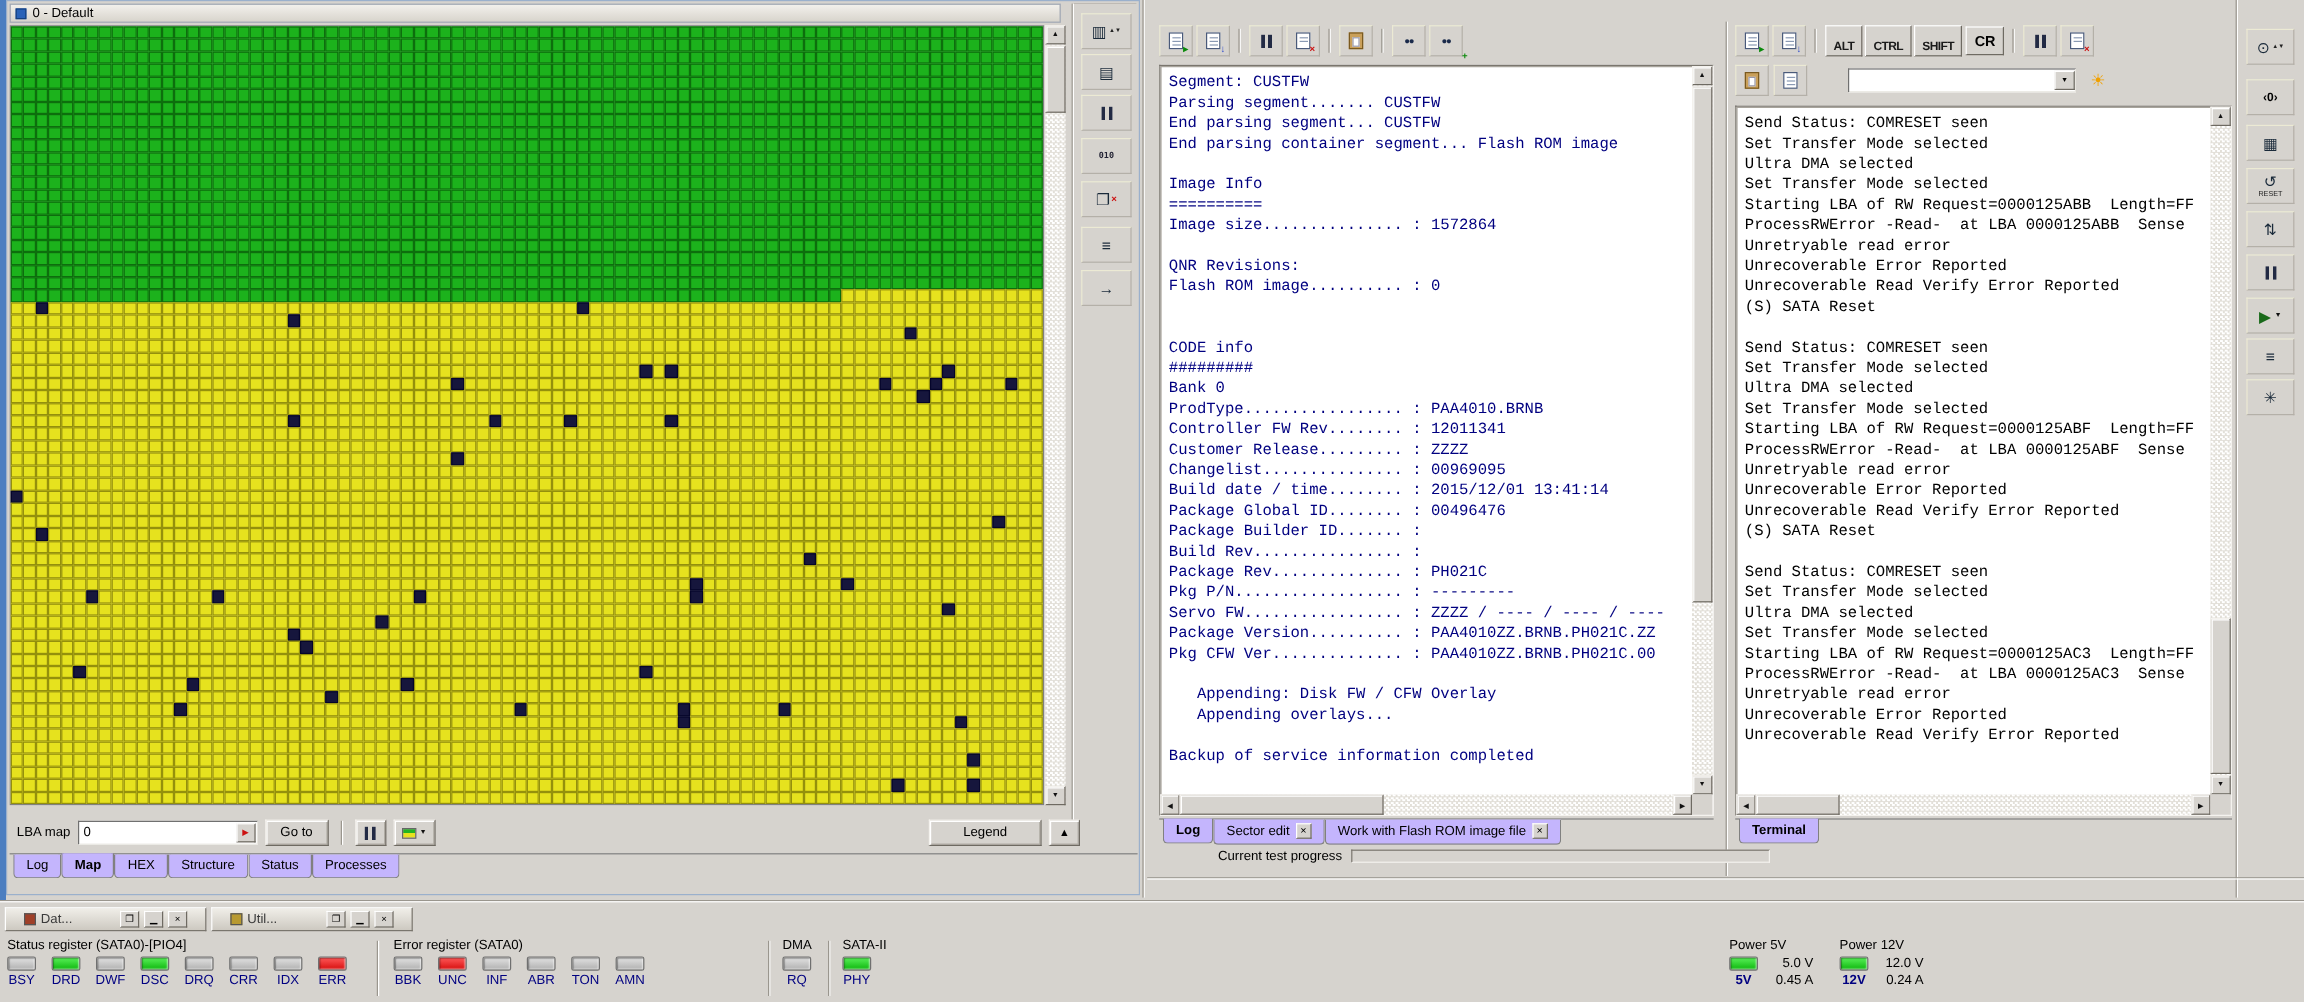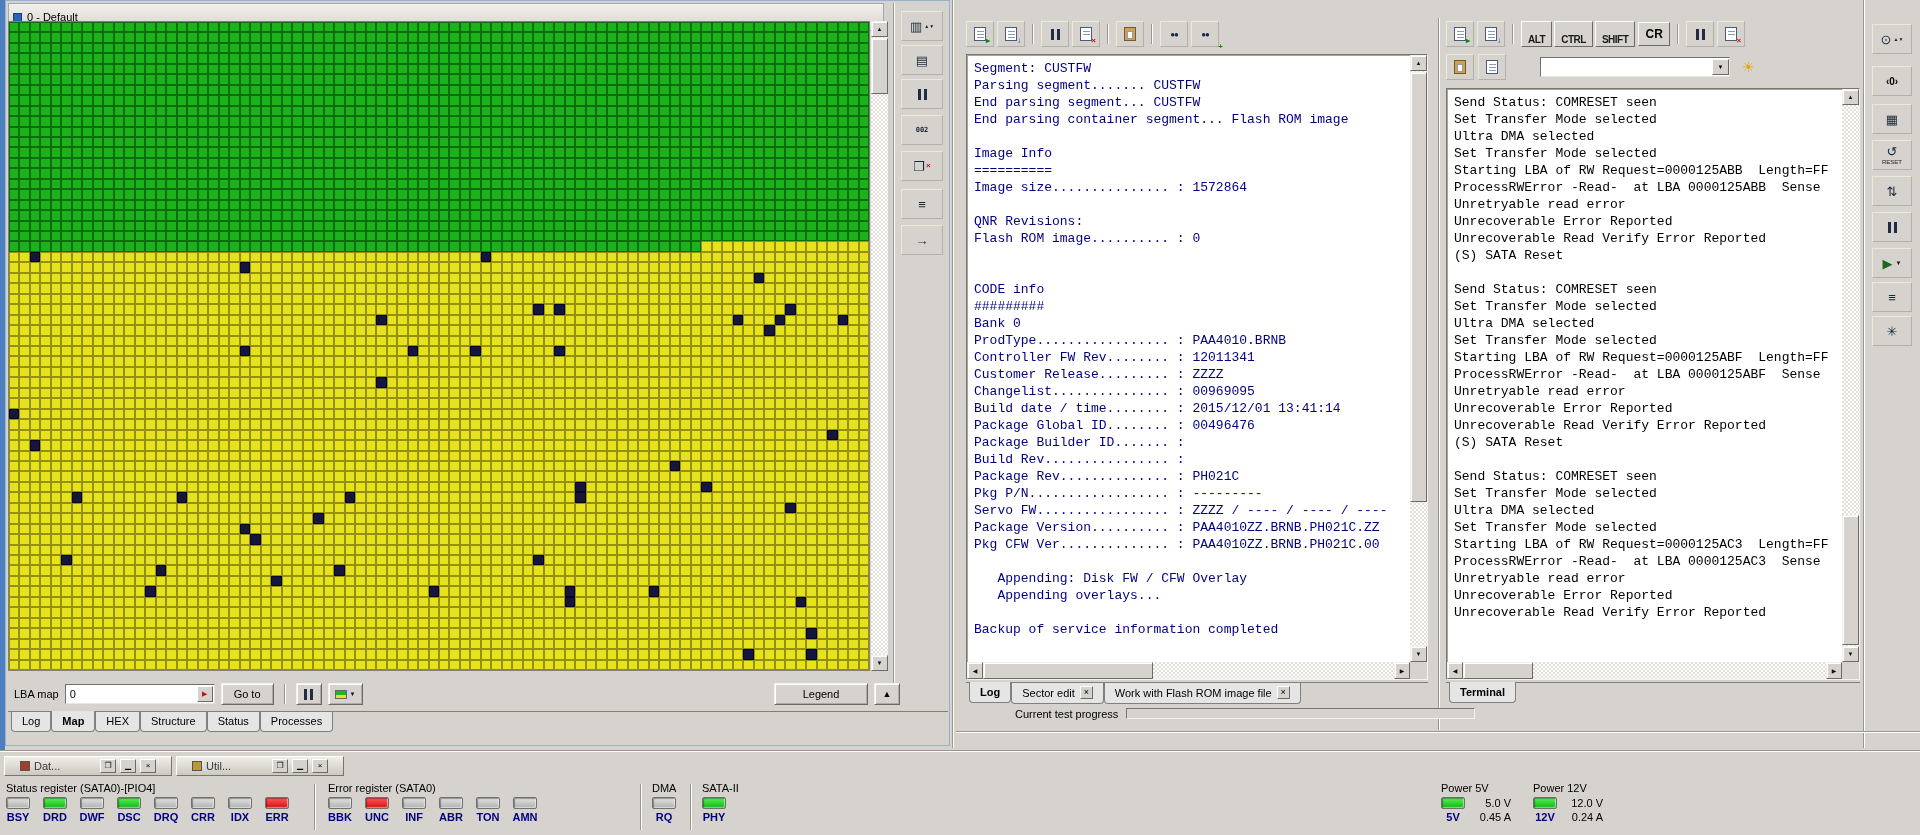--- a/index.html
+++ b/index.html
@@ -37,28 +37,28 @@
   .sb{position:absolute;background:repeating-conic-gradient(#ffffff 0 25%,#e2dfd8 0 50%) 0 0/4px 4px}
   .sb-v{width:17px}.sb-h{height:17px}
   .sb-btn{position:absolute;width:17px;height:16px;background:#d6d3ce;border:1px solid;border-color:#f4f2ee #6e6a62 #6e6a62 #f4f2ee;box-shadow:inset 1px 1px 0 #fff;font-size:6px;display:flex;align-items:center;justify-content:center;color:#111}
   .sb-h .sb-btn{width:16px;height:17px}
   .sb-thumb{position:absolute;left:0;width:17px;background:#d6d3ce;border:1px solid;border-color:#f4f2ee #6e6a62 #6e6a62 #f4f2ee;box-shadow:inset 1px 1px 0 #fff}
   .sb-h .sb-thumb{top:0;height:17px}
   .sb-corner{position:absolute;right:0;bottom:0;width:17px;height:17px;background:#d6d3ce}
 
   
   .tabs{position:absolute;display:flex;align-items:flex-start;border-top:1px solid #808080;padding-left:3px}
-  .tab{display:flex;align-items:center;gap:5px;padding:3px 10px 4px;background:#e5e5e5;border:1px solid #808080;border-top:none;border-radius:0 0 4px 4px;font-size:11px;white-space:nowrap}
+  .tab{display:flex;align-items:center;gap:5px;padding:3px 10px 4px;background:#c4b5fd;border:1px solid #808080;border-top:none;border-radius:0 0 4px 4px;font-size:11px;white-space:nowrap}
   .tab.active{font-weight:bold;margin-top:-1px;padding-top:4px}
   .xbox{width:13px;height:13px;background:#d6d3ce;border:1px solid;border-color:#fff #6e6a62 #6e6a62 #fff;font-size:9px;line-height:11px;text-align:center;display:inline-block}
 
   
   #left-accent{position:absolute;left:0;top:0;width:5px;height:750px;background:#4c7ec0}
   #map-window{position:absolute;left:5px;top:0;width:945px;height:746px;background:#d6d3ce;border:1px solid #9ab0cc}
-  #map-titlebar{position:absolute;left:2px;top:2px;width:876px;height:28px;background:linear-gradient(180deg,#f2f0ec,#d8d4cc);border:1px solid #a0a8b4;display:flex;align-items:center;gap:5px;padding:5px 4px}
+  #map-titlebar{position:absolute;left:2px;top:2px;width:876px;height:16px;background:linear-gradient(180deg,#f2f0ec,#d8d4cc);border:1px solid #a0a8b4;display:flex;align-items:center;gap:5px;padding:5px 4px}
   .mt-ico{width:9px;height:9px;background:#2a62b8;border:1px solid #16407e;display:inline-block}
   #map-box{position:absolute;left:2px;top:20px;width:862px;height:650px;background:#fff;border:1px solid #808080}
   #map-cells{position:absolute;inset:0;display:grid}
   .c{border:1px solid}
   .cg{background:var(--cg,#1cb21c);border-color:var(--cgb,#0d6e0d)}
   .cy{background:var(--cy,#e6e21e);border-color:var(--cyb,#94900c)}
   .cd{background:var(--cd,#16163c);border-color:var(--cdb,#05052a)}
   #map-vscroll{left:865px;top:20px;height:650px}
   #map-side-toolbar{position:absolute;left:888px;top:2px;width:54px;height:700px;border-left:1px solid #fff;box-shadow:-1px 0 0 #9a968e}
   .stbtn{position:absolute;left:6px;width:42px;height:30px;display:flex;align-items:center;justify-content:center;background:#d6d3ce;border:1px solid;border-color:#ecead4 #b4b0a8 #b4b0a8 #ecead4}
@@ -103,21 +103,21 @@
   .dock-btn{width:16px;height:14px;background:#d6d3ce;border:1px solid;border-color:#fff #6e6a62 #6e6a62 #fff;font-size:8px;line-height:12px;text-align:center}
   #bottom-panel{position:absolute;left:0;top:782px;width:1611px;height:53px}
   .reg-group{position:absolute;top:0}
   .reg-label{font-size:11px;color:#000;margin-bottom:3px;white-space:nowrap}
   .led-row{display:flex;gap:13px}
   .led-col{display:flex;flex-direction:column;align-items:center;width:24px}
   .led{width:24px;height:12px;border:1px solid #707070;border-radius:2px;box-shadow:inset 1px 1px 1px rgba(0,0,0,.35),inset -1px -1px 1px rgba(255,255,255,.5)}
   .led.off{background:linear-gradient(180deg,#e2e2e2,#b0b0b0)}
   .led.green{background:linear-gradient(180deg,#5af25a,#0cb60c)}
   .led.red{background:linear-gradient(180deg,#ff5a5a,#d60c0c)}
-  .led-label{color:#000080;font-weight:bold;font-size:11px;margin-top:2px;text-align:center}
+  .led-label{color:#000080;font-weight:normal;font-size:11px;margin-top:2px;text-align:center}
   #power-panel{position:absolute;right:8px;top:0;display:flex;gap:22px}
   .pgroup .plabel{font-size:11px;margin-bottom:3px}
   .prow{display:flex;align-items:center;gap:12px}
   .pval{font-size:11px;min-width:34px;text-align:right}
   .prow2{display:flex;align-items:center;gap:12px;margin-top:2px}
   .prail{color:#000080;font-weight:bold;font-size:11px;width:24px;text-align:center}
   .pcur{font-size:11px;min-width:34px;text-align:right}
 </style>
 </head>
 <body>
@@ -5232,21 +5232,21 @@
           <span class="glyph">▥</span>
           <span class="mini-ud">▲▼</span>
         </button>
       <button class="stbtn" style="top:42px">
           <span class="glyph">▤</span>
         </button>
       <button class="stbtn" style="top:76px">
           <span class="bars"></span>
         </button>
       <button class="stbtn" style="top:112px">
-          <span class="bin">002</span>
+          <span class="bin">010</span>
         </button>
       <button class="stbtn" style="top:148px">
           <span class="glyph">❐</span>
           <b class="ov r" style="position:static;margin-left:1px">×</b>
         </button>
       <button class="stbtn" style="top:186px">
           <span class="glyph">≡</span>
         </button>
       <button class="stbtn" style="top:222px">
           <span class="glyph">→</span>

